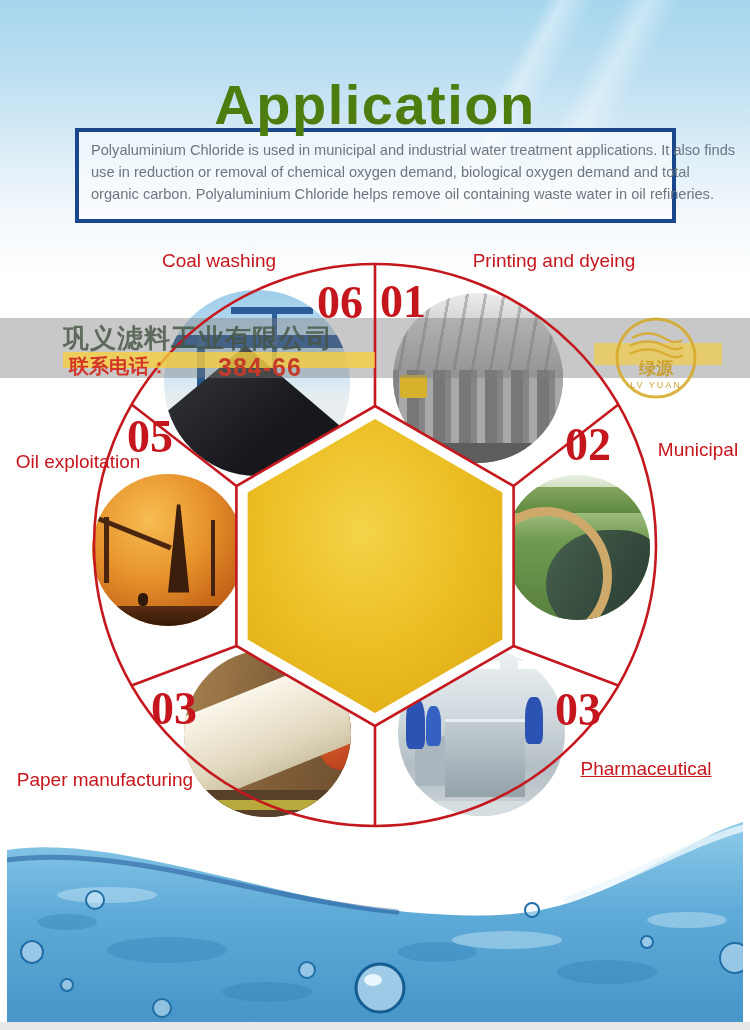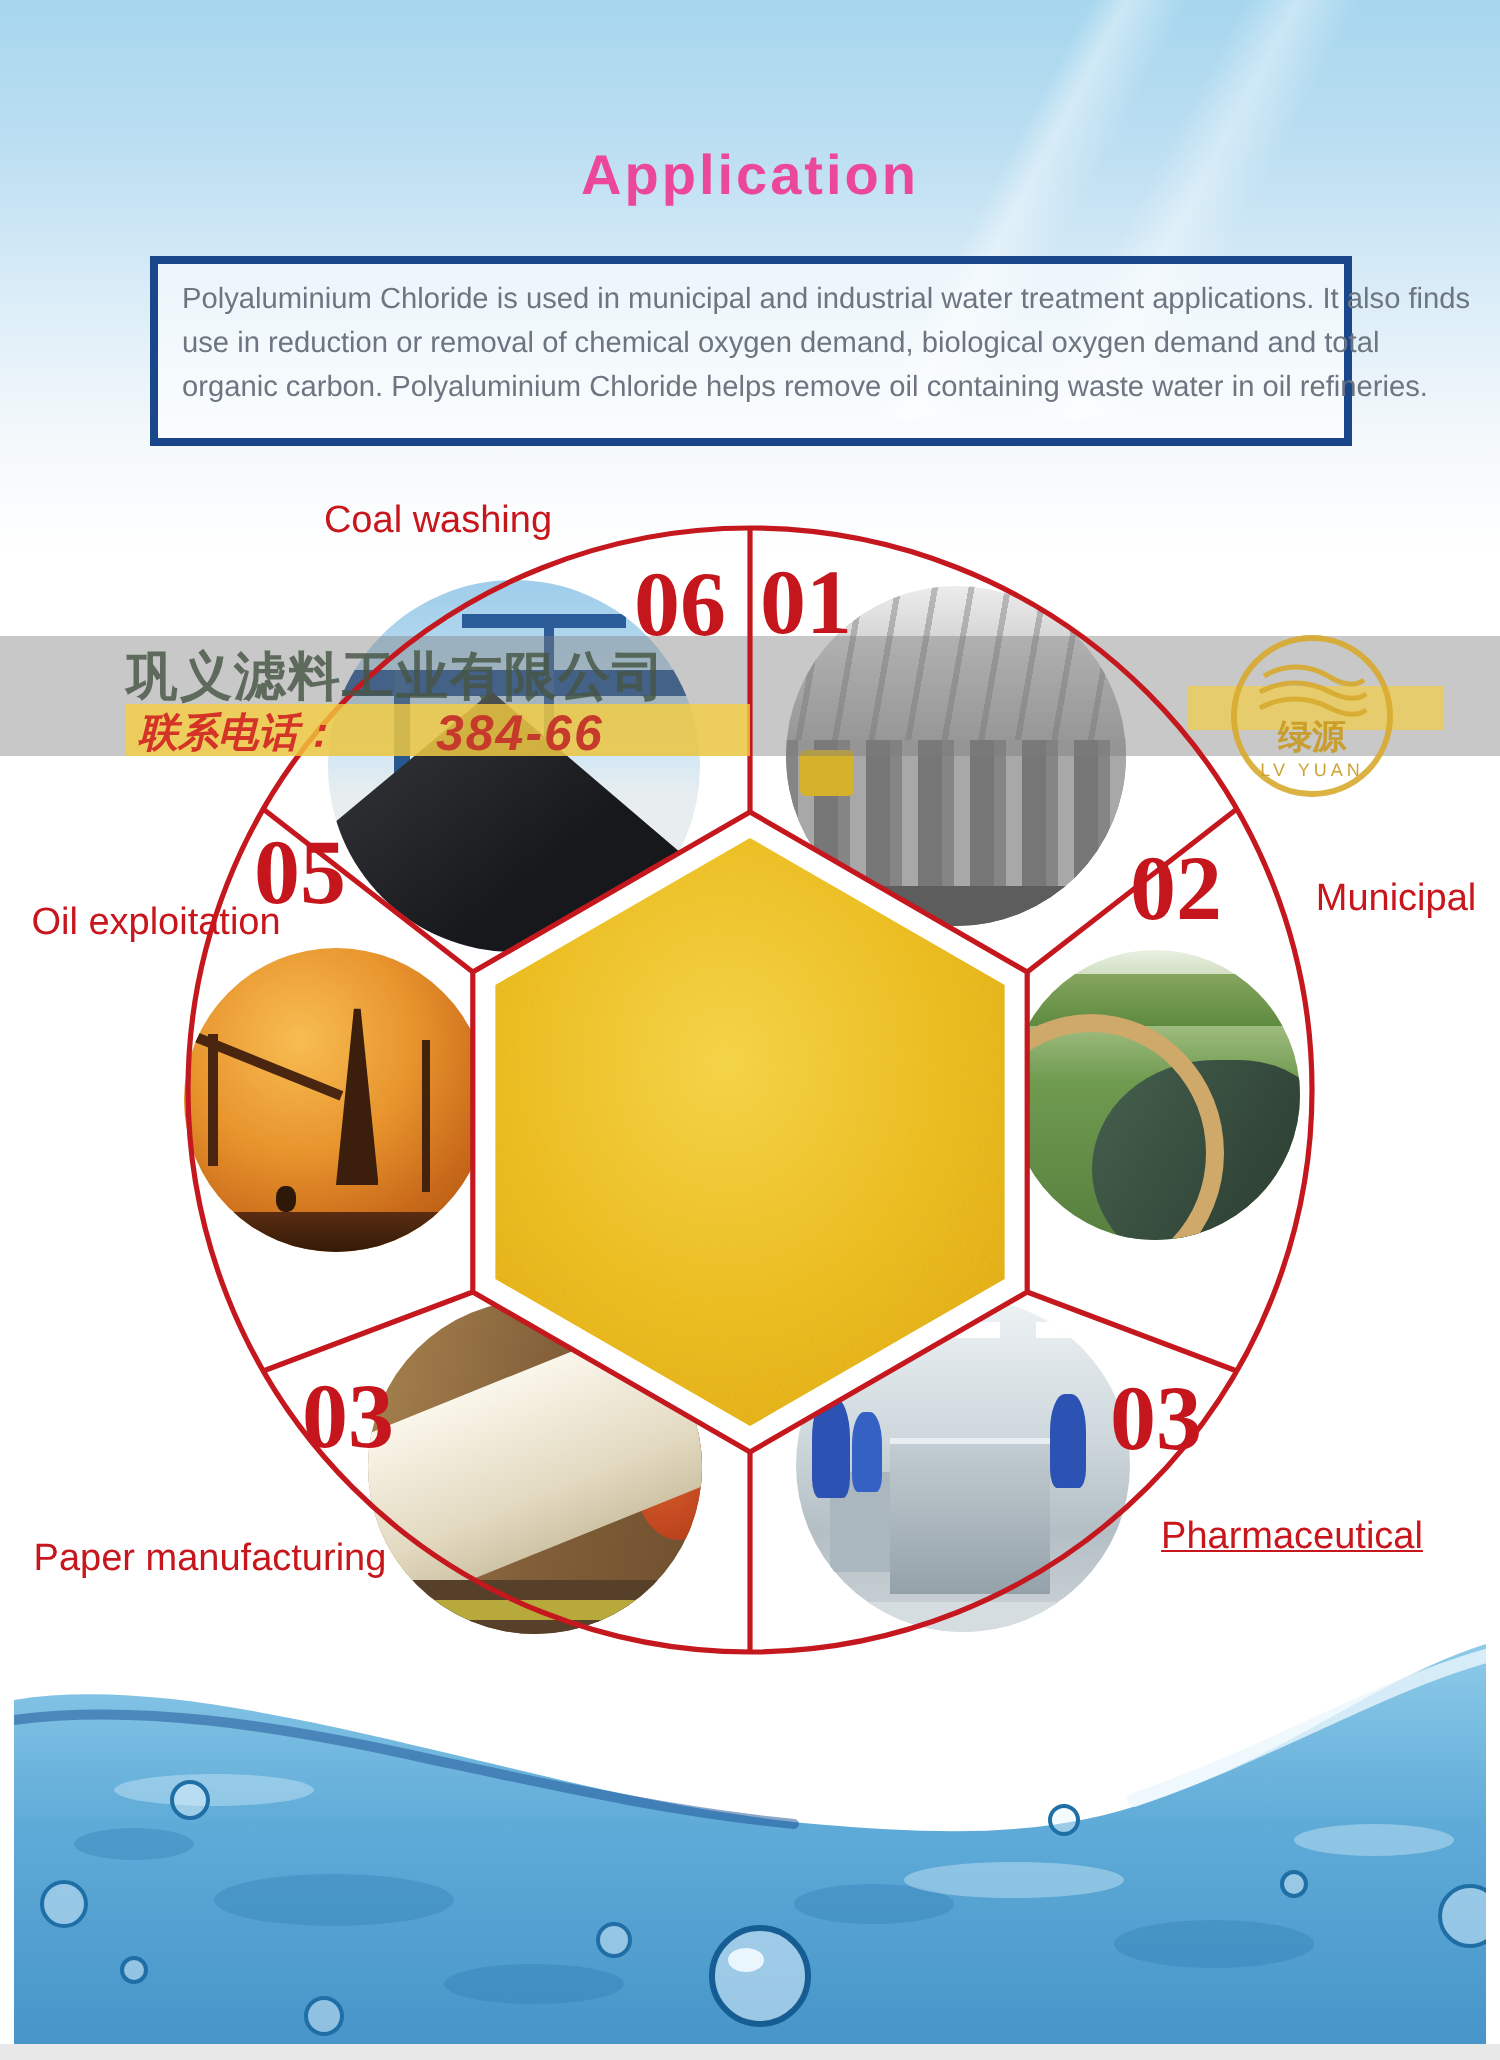--- a/index.html
+++ b/index.html
@@ -4,39 +4,39 @@
 <style>
   html,body{margin:0;padding:0;background:#ffffff;}
   #poster{position:relative;width:750px;height:1030px;overflow:hidden;background:#ffffff;
           font-family:"Liberation Sans",sans-serif;}
   .abs{position:absolute;}
   
   .sky{inset:0;background:linear-gradient(180deg,#a6d6ee 0%,#bfe0f2 8%,#ddeef8 15%,#f3f8fb 21%,#ffffff 27%,#ffffff 100%);}
   .rays{right:0;top:0;width:340px;height:210px;opacity:.75;
         background:linear-gradient(118deg,transparent 30%,rgba(255,255,255,.55) 34%,transparent 41%,transparent 47%,rgba(255,255,255,.5) 53%,transparent 60%);}
   
-  .title{left:50%;top:72px;transform:translateX(-50%);font-size:28px;font-weight:bold;
-         color:#ec4899;letter-spacing:1.5px;white-space:nowrap;z-index:4;}
+  .title{left:50%;top:72px;transform:translateX(-50%);font-size:56px;font-weight:bold;
+         color:#4d7c0f;letter-spacing:1.5px;white-space:nowrap;z-index:4;}
   .descbox{left:75px;top:128px;width:601px;height:95px;border:4px solid #1a478c;box-sizing:border-box;
            background:rgba(255,255,255,.55);padding:7px 12px 0 12px;z-index:3;}
   .descline{font-size:14.6px;line-height:22px;color:#6d7580;white-space:nowrap;}
   
   .photo{border-radius:50%;overflow:hidden;z-index:5;}
   .photo .abs{position:absolute;}
   
   .num{font-family:"Liberation Serif",serif;font-weight:bold;font-size:46px;color:#c4161c;
        transform:translate(-50%,-50%);z-index:8;white-space:nowrap;}
   .lab{font-size:19px;color:#c8161d;transform:translate(-50%,-50%);z-index:8;white-space:nowrap;}
   
   .band{left:0;top:318px;width:750px;height:60px;background:rgba(125,125,125,.42);z-index:6;}
   .wm-company{left:63px;top:321px;font-size:26px;font-weight:bold;letter-spacing:1px;
               color:rgba(70,85,68,.82);z-index:9;font-family:"DejaVu Sans",sans-serif;white-space:nowrap;}
   .wm-site{left:344px;top:324px;font-size:22px;font-weight:600;letter-spacing:1px;
            color:rgba(255,255,255,.95);z-index:9;white-space:nowrap;}
-  .wm-phonebar{left:63px;top:352px;width:312px;height:26px;background:rgba(247,206,60,.78);z-index:9;font-style:italic;}
+  .wm-phonebar{left:63px;top:352px;width:312px;height:16px;background:rgba(247,206,60,.78);z-index:9;}
   .wm-phonelabel{left:6px;top:1px;font-size:20px;font-weight:bold;color:#d43327;
                  font-family:"DejaVu Sans",sans-serif;white-space:nowrap;}
   .wm-phonedigits{left:155px;top:1px;font-size:25px;font-weight:bold;color:#c63a2c;letter-spacing:1px;white-space:nowrap;}
   .wm-logoband{left:594px;top:343px;width:128px;height:22px;background:rgba(247,206,60,.65);z-index:9;}
   .wm-logo{left:614px;top:316px;z-index:10;opacity:.9;}
   svg.overlay{left:0;top:0;z-index:7;pointer-events:none;}
   .water{left:7px;top:800px;width:736px;height:222px;z-index:2;}
   .bottomstrip{left:0;top:1022px;width:750px;height:8px;background:#e8e8e8;z-index:3;}
 </style>
 </head>
@@ -177,20 +177,21 @@
     <polygon points="375,419 502.3,492.5 502.3,639.5 375,713 247.7,639.5 247.7,492.5" fill="#e8b619" filter="url(#grain)"></polygon>
   </svg>
 
   <div class="abs num" style="left:403px;top:301px;">01</div>
   <div class="abs num" style="left:588px;top:444px;">02</div>
   <div class="abs num" style="left:578px;top:709px;">03</div>
   <div class="abs num" style="left:174px;top:708px;">03</div>
   <div class="abs num" style="left:150px;top:436px;">05</div>
   <div class="abs num" style="left:340px;top:302px;">06</div>
 
+  <div class="abs lab" style="left:554px;top:261px;">Printing and dyeing</div>
   <div class="abs lab" style="left:698px;top:450px;">Municipal</div>
   <div class="abs lab" style="left:646px;top:769px;text-decoration:underline;">Pharmaceutical</div>
   <div class="abs lab" style="left:105px;top:780px;">Paper manufacturing</div>
   <div class="abs lab" style="left:78px;top:462px;">Oil exploitation</div>
   <div class="abs lab" style="left:219px;top:261px;">Coal washing</div>
 
   <div class="abs wm-company">巩义滤料工业有限公司</div>
   <div class="abs wm-phonebar">
     <span class="abs wm-phonelabel">联系电话：</span>
     <span class="abs wm-phonedigits">384-66</span>

